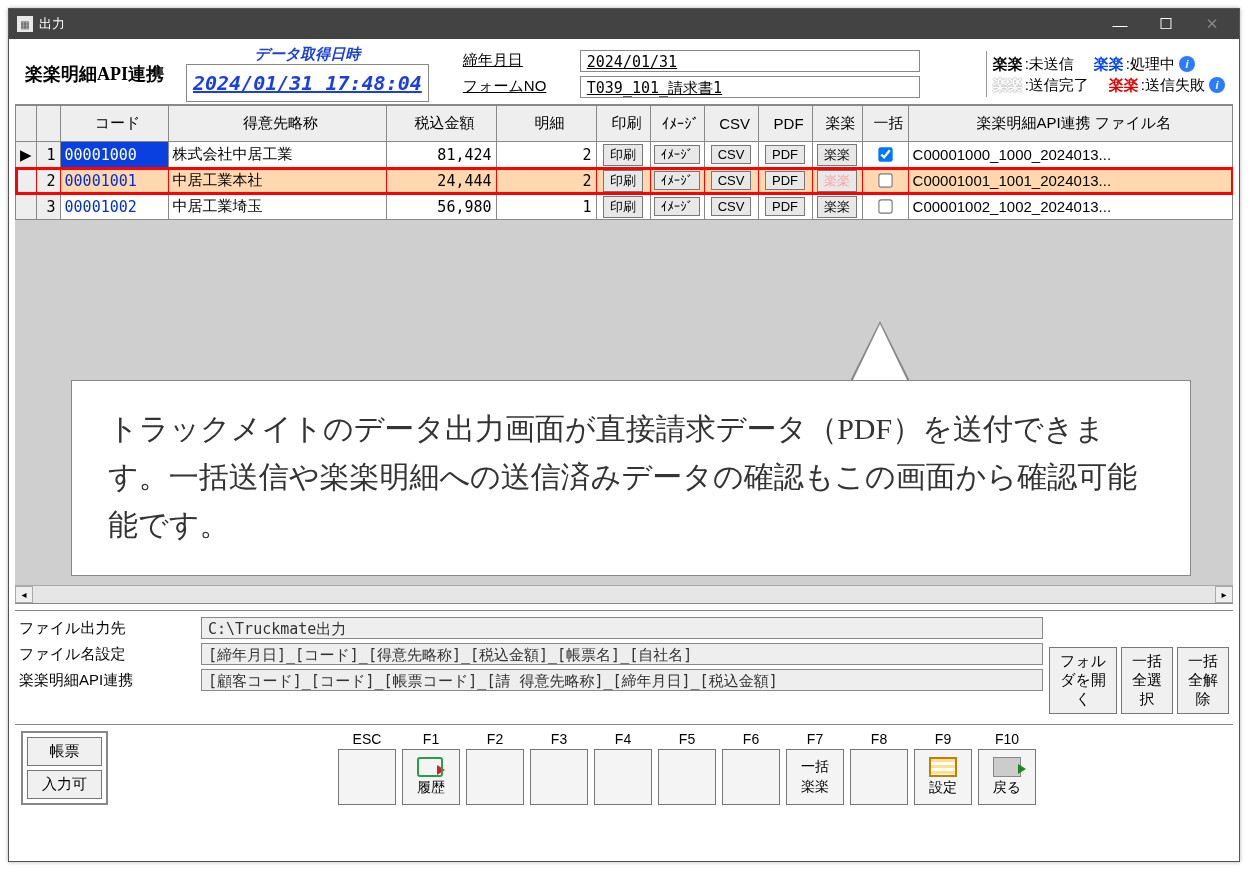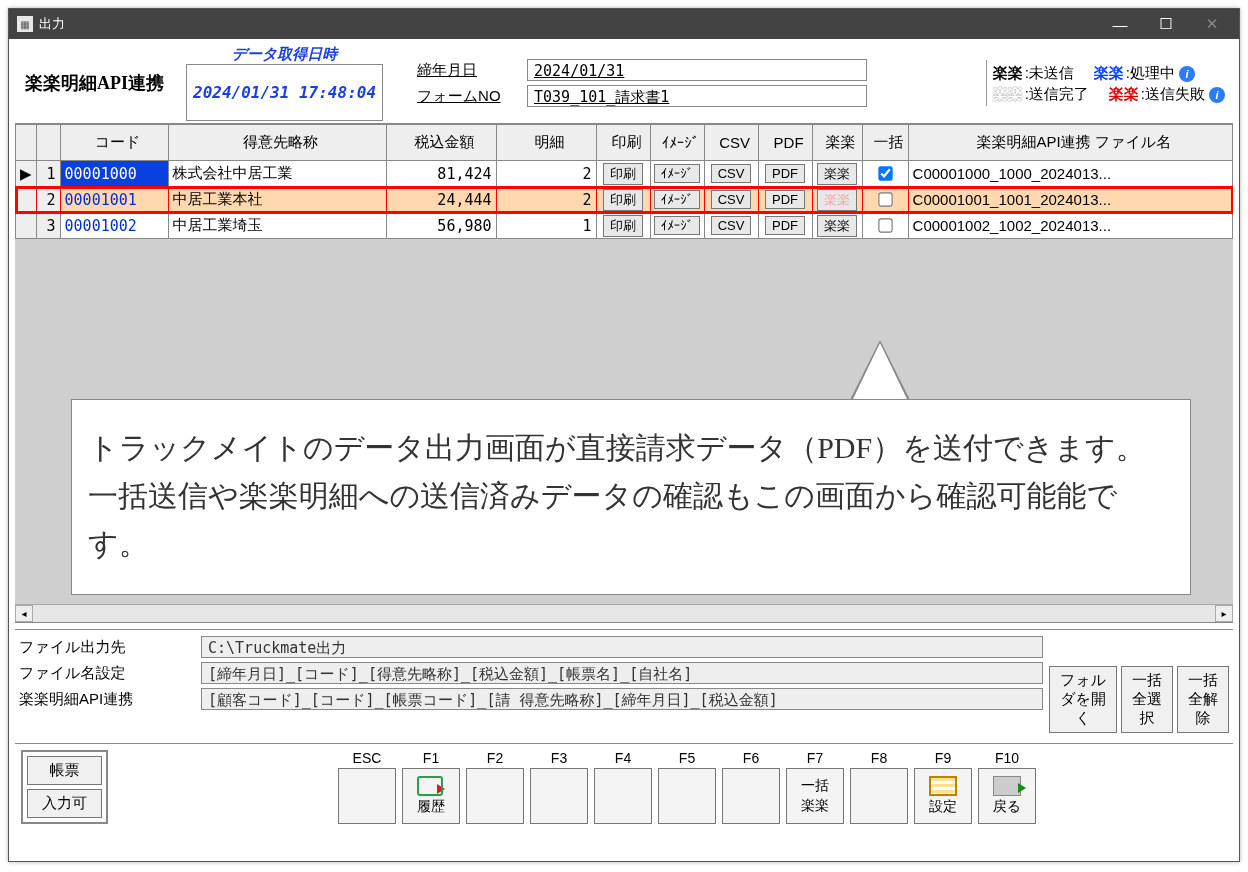--- a/index.html
+++ b/index.html
@@ -59,29 +59,29 @@
     font-weight: bold;
     font-size: 18px;
     letter-spacing: 0;
   }
   .tool-dtblock {
     display: flex; flex-direction: column; align-items:center;
     margin-left: 10px;
   }
   .tool-dtblock .lbl { color:#1a3fe0; font-style: italic; font-weight:bold; font-size: 15px;}
   .tool-dtblock .box {
-    border: 1px solid #888; padding: 18px 6px; color:#1a3fe0; font-style: italic; font-weight:bold;
-    font-family: "MS Gothic", monospace; font-size: 16px;
+    border: 1px solid #888; padding: 6px 6px; color:#1a3fe0; font-style: italic; font-weight:bold;
+    font-family: "MS Gothic", monospace; font-size: 20px; text-decoration: underline;
   }
   .tool-formblock { display:flex; flex-direction:column; gap:4px; margin-left: 30px; }
   .tool-formblock .row { display:flex; align-items:center; gap:10px;text-decoration:underline; }
   .tool-formblock .row .flabel { width: 100px; white-space:nowrap; font-size:15px;}
   .tool-formblock .row .fval {
     width: 340px; border:1px solid #888; padding:2px 6px; background:#fff; height:22px;
-    font-family:"MS Gothic",monospace; font-size: 15px;
+    font-family:"MS Gothic",monospace; font-size: 15px; margin-left: 7px;
   }
   .status-legend {
     margin-left:auto;
     display:flex; flex-direction:column; gap:2px;
     border-left: 1px solid #999;
     padding: 4px 6px 2px 6px;
     font-size:15px;
   }
   .status-legend .srow { display:flex; gap:20px; }
   .status-legend .sitem { display:flex; align-items:center; gap:2px; white-space:nowrap;}
@@ -167,21 +167,21 @@
     border-left: 27px solid transparent;
     border-right: 27px solid transparent;
     border-bottom: 56px solid #fff;
   }
   .callout-box {
     position:absolute;
     top: 275px; left: 56px;
     width: 1120px;
     background:#fff;
     border: 1px solid #888;
-    padding: 24px 28px 26px 16px;
+    padding: 24px 28px 26px 36px;
     font-size: 30px;
     line-height: 1.6;
     font-family: "Yu Mincho","MS PMincho",serif;
     color:#333;
     z-index:10;
   }
 
   .settings {
     border-top:1px solid #888;
     margin: 6px 6px 0 6px;

